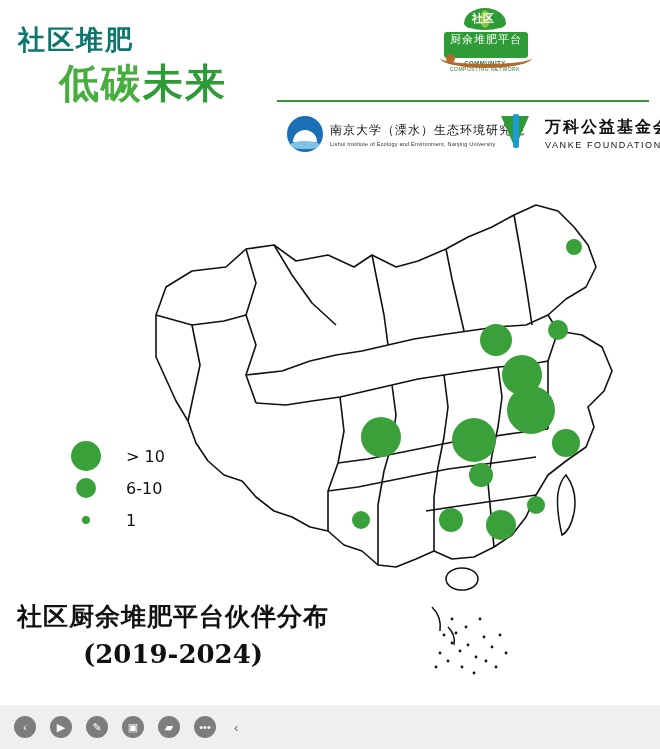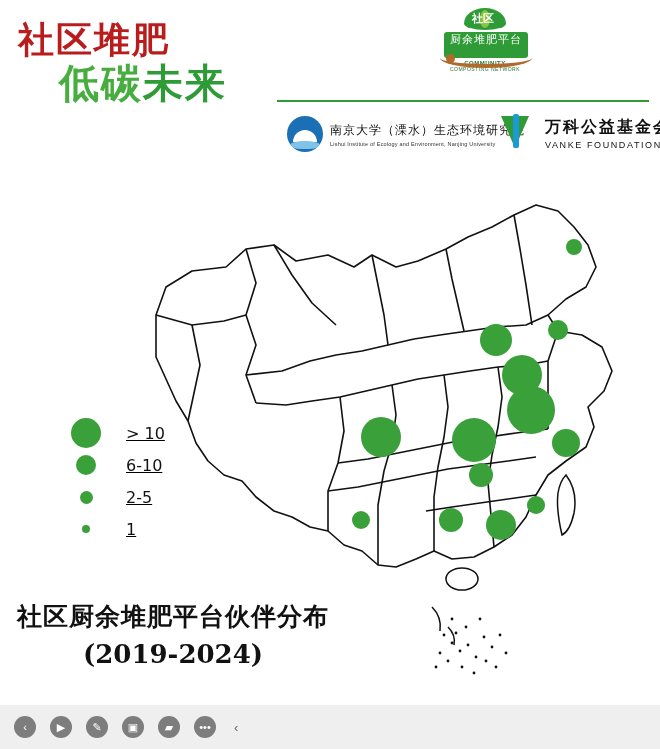--- a/index.html
+++ b/index.html
@@ -2,21 +2,21 @@
 <html><head>
 <meta charset="utf-8">
 <style>
   html,body{margin:0;padding:0;background:#ffffff;}
   body{width:660px;height:749px;font-family:"Liberation Sans",sans-serif;overflow:hidden;position:relative;}
 
   .page{position:relative;width:660px;height:749px;background:#fff;}
 
   
   .hero-title{position:absolute;left:18px;top:18px;width:250px;height:95px;}
-  .hero-line1{font-family:"DejaVu Sans",sans-serif;font-size:36px;font-weight:bold;color:#b91c1c;letter-spacing:2px;line-height:44px;white-space:nowrap;}
+  .hero-line1{font-family:"DejaVu Sans",sans-serif;font-size:27px;font-weight:bold;color:#0f766e;letter-spacing:2px;line-height:44px;white-space:nowrap;}
   .hero-line2{font-family:Liberation Serif, serif;font-size:40px;font-weight:bold;color:#3aa43a;letter-spacing:2px;line-height:44px;white-space:nowrap;margin-top:0;text-align:center;}
   .hero-line2 .l-a{color:#46ad3e;}
   .hero-line2 .l-b{color:#2f9b36;}
 
   
   .logo-main{position:absolute;left:425px;top:8px;width:120px;height:78px;text-align:center;}
   .logo-main .badge{width:118px;height:50px;position:relative;margin:0 auto;}
   .logo-main .leaf{position:absolute;left:38px;top:0px;width:42px;height:22px;border-radius:50% 50% 50% 50%/70% 70% 30% 30%;background:#2f9b36;}
   .logo-main .leaf:after{content:"";position:absolute;left:16px;top:2px;width:10px;height:18px;background:#8bc53f;border-radius:50%;}
   .logo-main .cn1{position:absolute;left:46px;top:3px;font-size:11px;color:#fff;font-family:"DejaVu Sans",sans-serif;font-weight:bold;z-index:3;}
@@ -40,21 +40,21 @@
   .p-vanke .mark .v1{position:absolute;left:2px;top:2px;width:0;height:0;border-left:14px solid transparent;border-right:14px solid transparent;border-top:32px solid #2f9b36;}
   .p-vanke .mark .v2{position:absolute;left:14px;top:0px;width:6px;height:34px;background:#1b9ad6;border-radius:2px;}
   .p-vanke .txt .cn{font-family:"DejaVu Sans",serif;font-size:16px;color:#111;font-weight:bold;letter-spacing:2px;white-space:nowrap;}
   .p-vanke .txt .en{font-size:9px;color:#111;letter-spacing:1.6px;white-space:nowrap;margin-top:2px;}
 
   
   .map-wrap{position:absolute;left:96px;top:175px;width:560px;height:500px;}
   .map-wrap svg{display:block;}
 
   
-  .legend{position:absolute;left:60px;top:417px;width:150px;text-decoration:underline;}
+  .legend{position:absolute;left:60px;top:440px;width:150px;}
   .legend-row{display:flex;align-items:center;height:32px;}
   .legend-dot-box{width:52px;display:flex;justify-content:center;align-items:center;}
   .legend-dot{background:#3aa03a;border-radius:50%;}
   .legend-label{font-family:"DejaVu Sans",serif;font-size:16px;color:#111;margin-left:14px;}
 
   
   .caption{position:absolute;left:8px;top:600px;width:330px;text-align:center;}
   .caption .line1{font-family:"DejaVu Sans",serif;font-size:25px;font-weight:bold;color:#111;letter-spacing:1px;}
   .caption .line2{font-family:"DejaVu Serif",serif;font-size:26px;font-weight:bold;color:#111;margin-top:6px;}
 
@@ -192,26 +192,20 @@
       <div class="legend-label">&gt; 10</div>
     </div>
     <div class="legend-row">
       <div class="legend-dot-box">
           <div class="legend-dot" style="width:20px;height:20px"></div>
         </div>
       <div class="legend-label">6-10</div>
     </div>
     <div class="legend-row">
       <div class="legend-dot-box">
-          <div class="legend-dot" style="width:13px;height:13px"></div>
-        </div>
-      <div class="legend-label">2-5</div>
-    </div>
-    <div class="legend-row">
-      <div class="legend-dot-box">
           <div class="legend-dot" style="width:8px;height:8px"></div>
         </div>
       <div class="legend-label">1</div>
     </div>
   </div>
 
   <div class="caption">
     <div class="line1">社区厨余堆肥平台伙伴分布</div>
     <div class="line2">(2019-2024)</div>
   </div>

